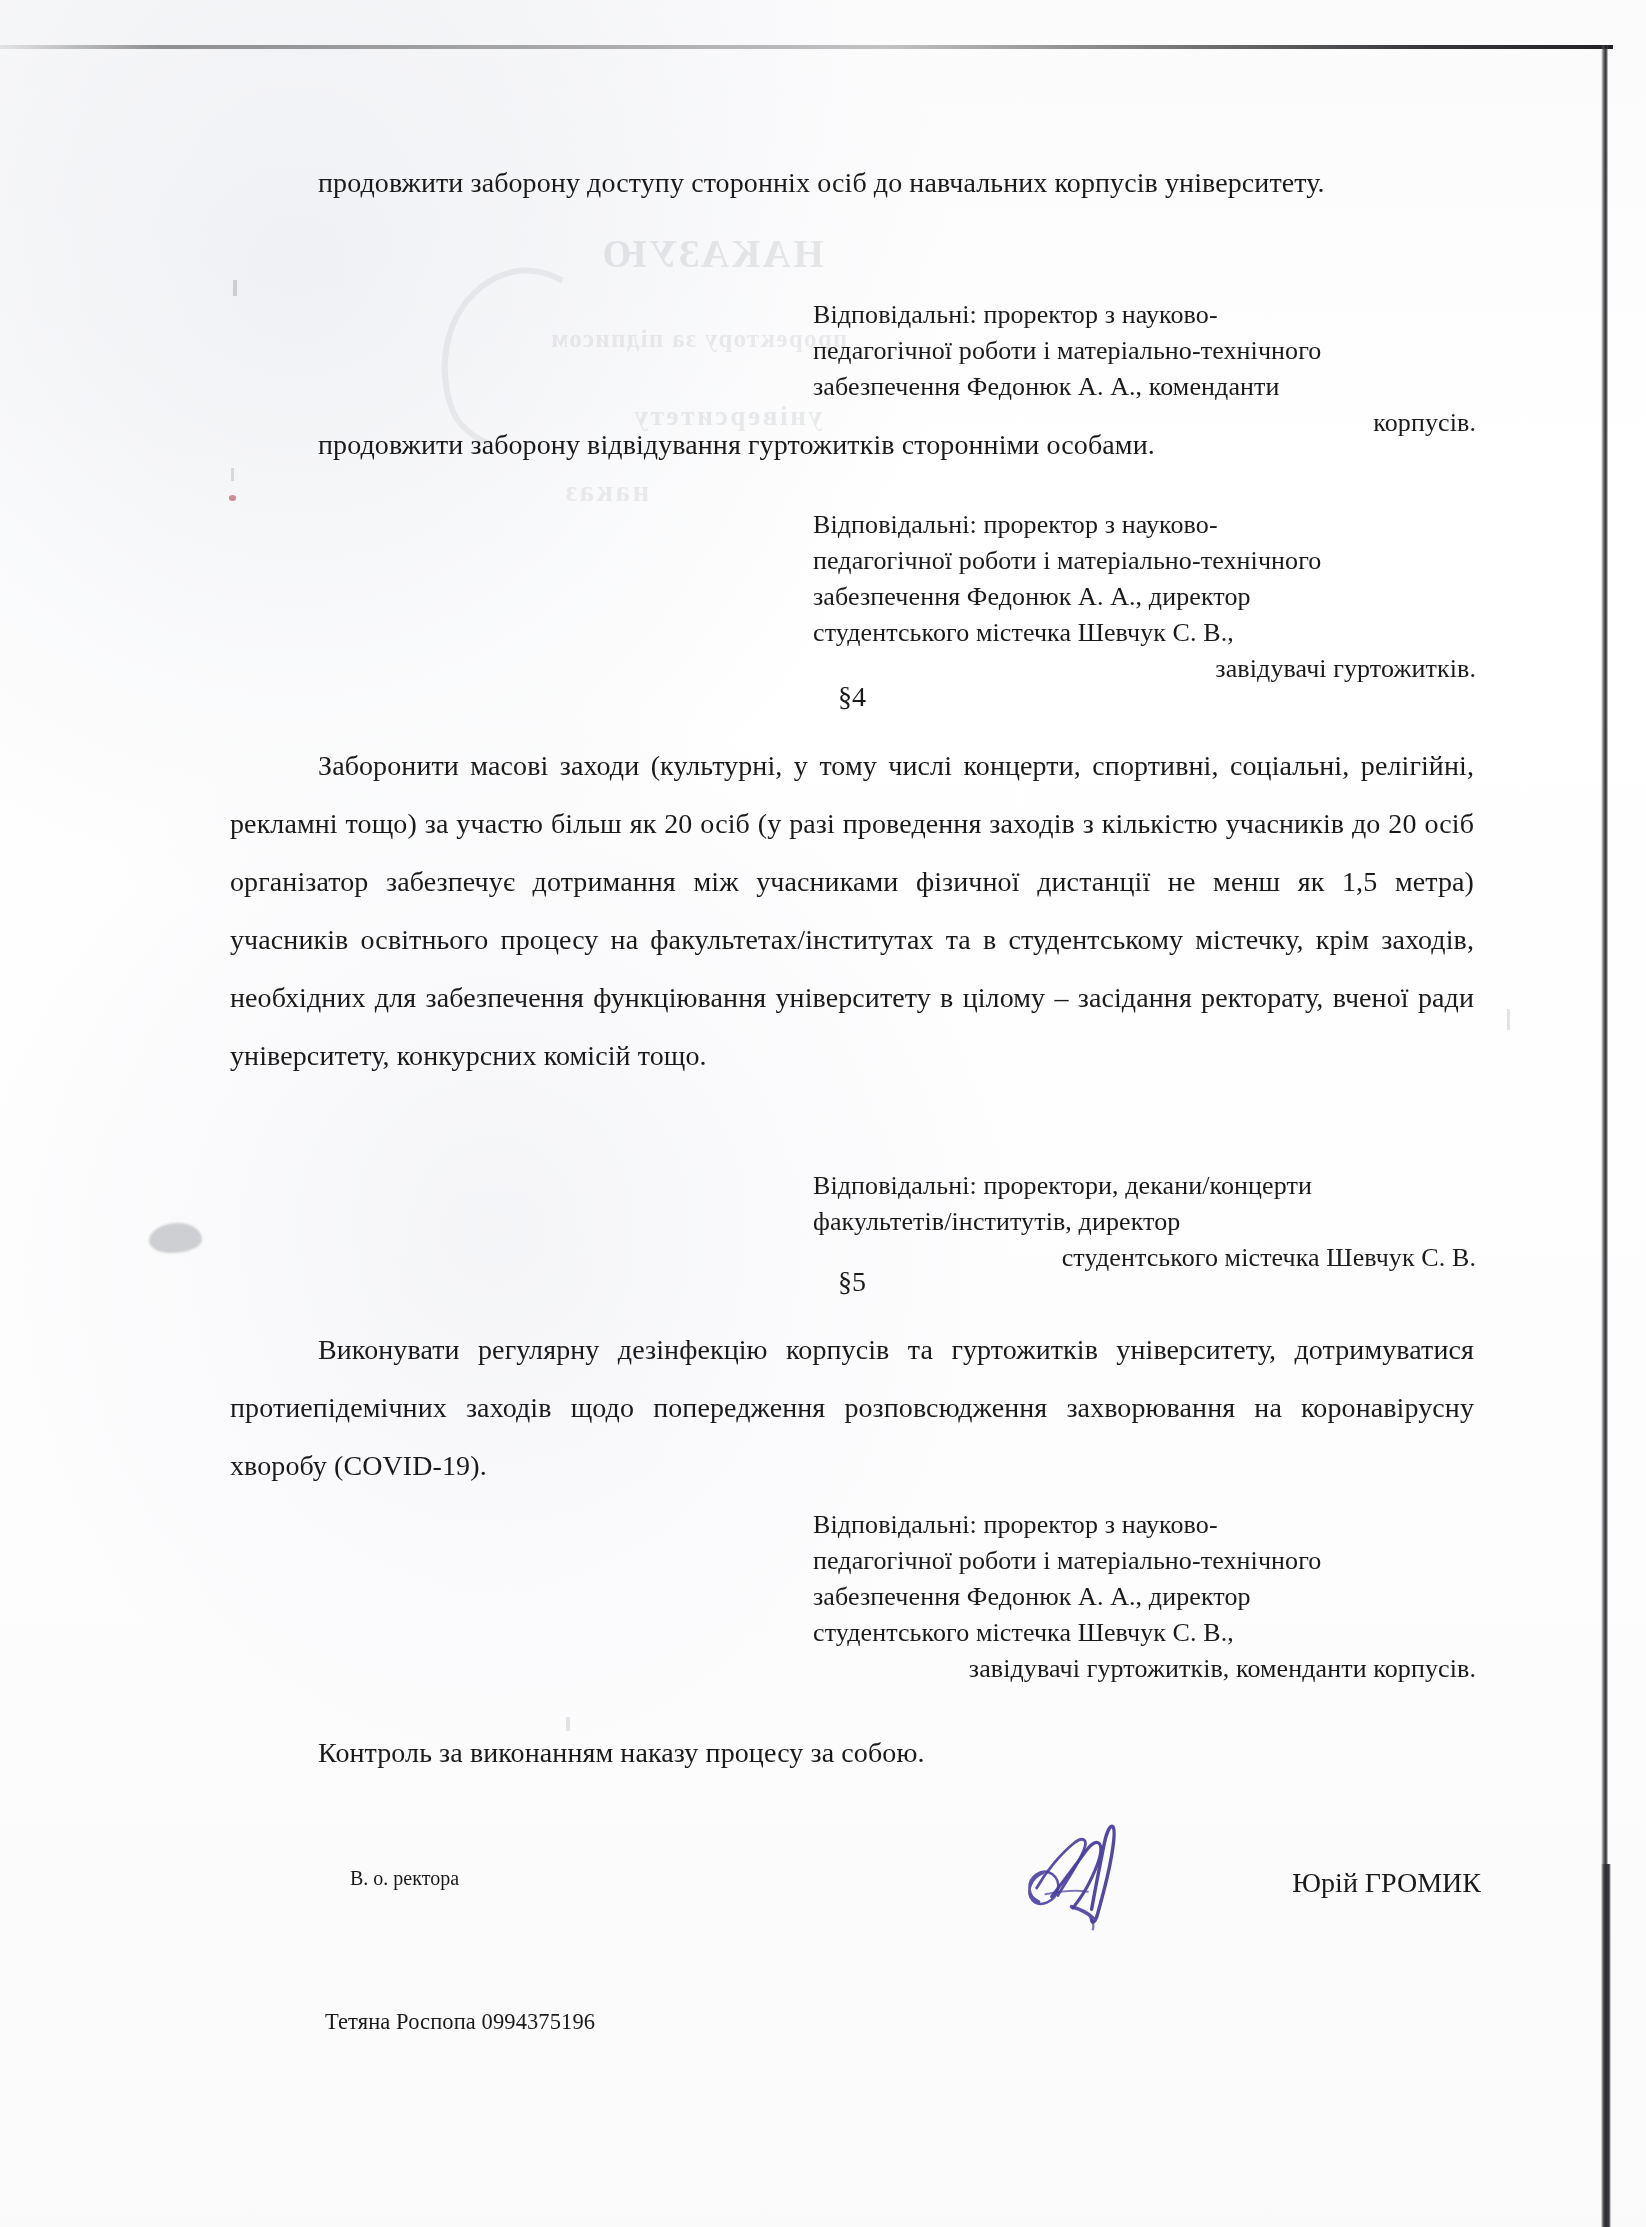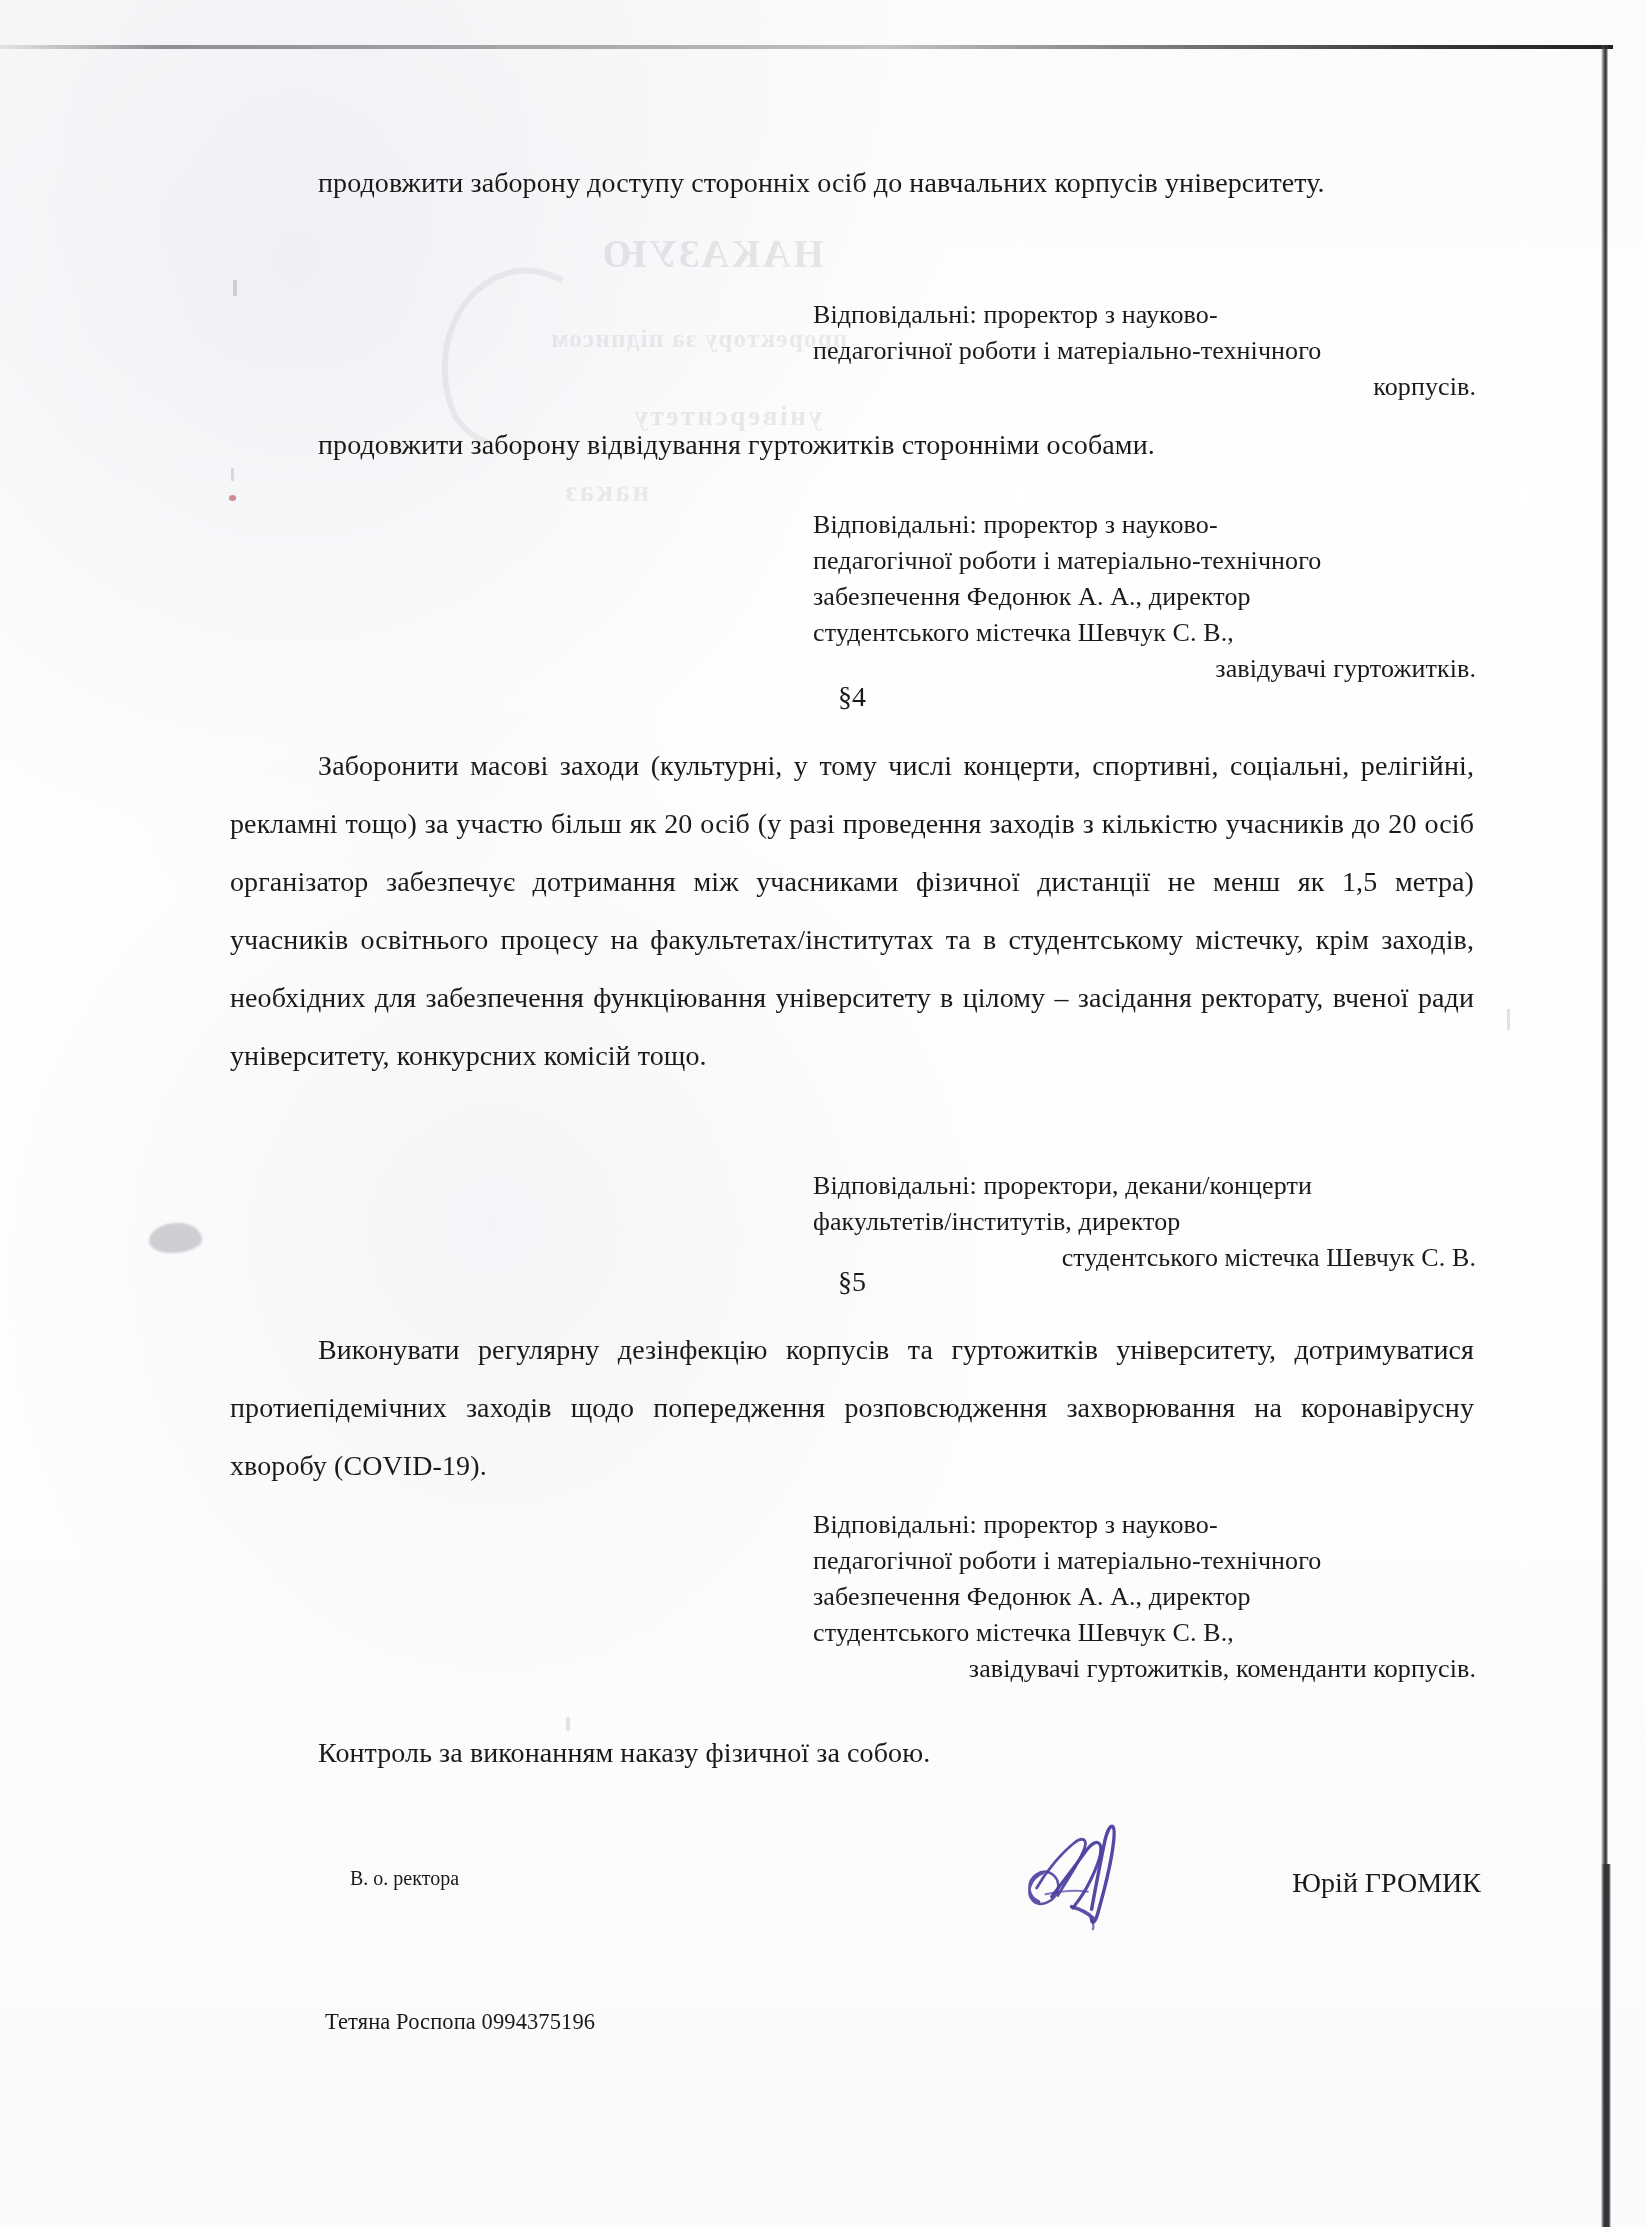--- a/index.html
+++ b/index.html
@@ -246,20 +246,21 @@
   <div class="speck-tiny-c"></div>
   <div class="speck-tiny-d"></div>
 
   <div class="content">
 
     <div class="body-text indent" style="top: 154px;">продовжити заборону доступу сторонніх осіб до навчальних корпусів університету.</div>
 
     <div class="resp-block" style="top: 283px;">
       <span>Відповідальні: проректор з науково-</span>
       <span>педагогічної роботи і матеріально-технічного</span>
+      <span>забезпечення Федонюк А. А., коменданти</span>
       <span class="last">корпусів.</span>
     </div>
 
     <div class="body-text indent" style="top: 425px; line-height: 39px;">продовжити заборону відвідування гуртожитків сторонніми особами.</div>
 
     <div class="resp-block" style="top: 493px;">
       <span>Відповідальні: проректор з науково-</span>
       <span>педагогічної роботи і матеріально-технічного</span>
       <span>забезпечення Федонюк А. А., директор</span>
       <span>студентського містечка Шевчук С. В.,</span>
@@ -281,21 +282,21 @@
     <div class="body-text indent" style="top: 1321px;">Виконувати регулярну дезінфекцію корпусів та гуртожитків університету, дотримуватися протиепідемічних заходів щодо попередження розповсюдження захворювання на коронавірусну хворобу (COVID-19).</div>
 
     <div class="resp-block" style="top: 1493px;">
       <span>Відповідальні: проректор з науково-</span>
       <span>педагогічної роботи і матеріально-технічного</span>
       <span>забезпечення Федонюк А. А., директор</span>
       <span>студентського містечка Шевчук С. В.,</span>
       <span class="last">завідувачі гуртожитків, коменданти корпусів.</span>
     </div>
 
-    <div class="body-text indent" style="top: 1733px; line-height: 39px;">Контроль за виконанням наказу фізичної за собою.</div>
+    <div class="body-text indent" style="top: 1733px; line-height: 39px;">Контроль за виконанням наказу процесу за собою.</div>
 
     <div class="sign-row" style="top: 1867px;">
       <div class="sign-role">В. о. ректора</div>
 
       <div class="signature-ink">
         <svg viewBox="0 0 230 200" xmlns="http://www.w3.org/2000/svg" aria-hidden="true">
           <g fill="none" stroke="#4a3fa0" stroke-linecap="round" stroke-linejoin="round">
             <path d="M48 150 C30 142, 26 118, 44 106 C62 94, 82 110, 78 130 C74 150, 50 160, 38 148 C26 136, 34 112, 54 104" stroke-width="4" opacity="0.9"></path>
             <path d="M44 128 C60 100, 84 72, 104 56 C118 45, 126 50, 120 66 C112 88, 92 116, 78 140" stroke-width="4.5" opacity="0.92"></path>
             <path d="M68 142 C86 118, 106 92, 122 70 C132 56, 142 50, 146 60 C150 72, 140 96, 128 120 C118 140, 108 152, 102 160" stroke-width="5" opacity="0.95"></path>

